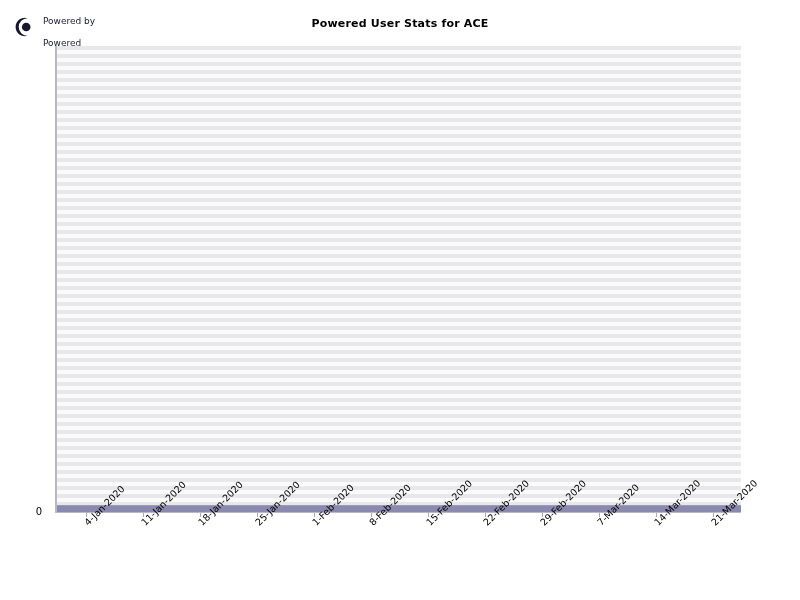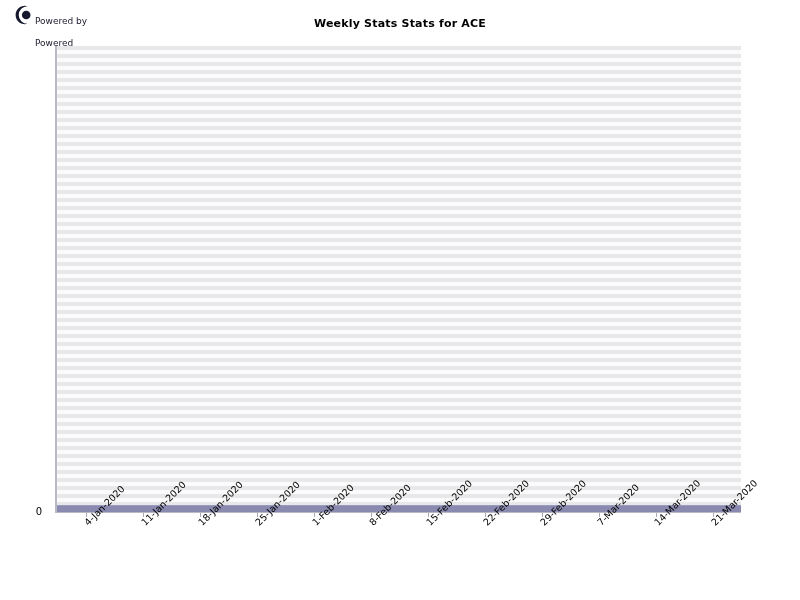--- a/index.html
+++ b/index.html
@@ -16,21 +16,22 @@
     font-family: "DejaVu Sans", "Liberation Sans", sans-serif;
     color: #000000;
   }
 
   
   #brand {
     position: absolute;
     left: 13px;
     top: 4px;
     display: flex;
-    align-items: flex-start;
+    align-items: center;
+    gap: 8px;
   }
   #brand-logo {
     width: 22px;
     height: 22px;
     display: block;
     flex: 0 0 auto;
   }
   #brand-text {
     font-size: 9px;
     line-height: 11px;
@@ -155,21 +156,21 @@
   <svg id="brand-logo" viewBox="0 0 22 22">
     <path d="M14.5 2.2 A9.2 9.2 0 1 0 14.5 19.8 A7.0 7.0 0 1 1 14.5 2.2 Z" fill="#16182e"></path>
     <circle cx="13.2" cy="11" r="4.3" fill="#16182e"></circle>
   </svg>
   <div id="brand-text">
     <span>Powered by</span><br>
     <span>Powered</span>
   </div>
 </div>
 
-<div id="chart-title">Weekly Stats Stats for ACE</div>
+<div id="chart-title">Powered User Stats for ACE</div>
 
 <div id="y-labels">
     <div class="y-tick-label" style="top: 460px; right: 8px;">0</div>
   </div>
 
 <div id="plot-wrap">
   <div id="plot-area"></div>
   <div id="y-axis-line"></div>
   <div id="series-band"></div>
   <div id="x-axis-line"></div>

